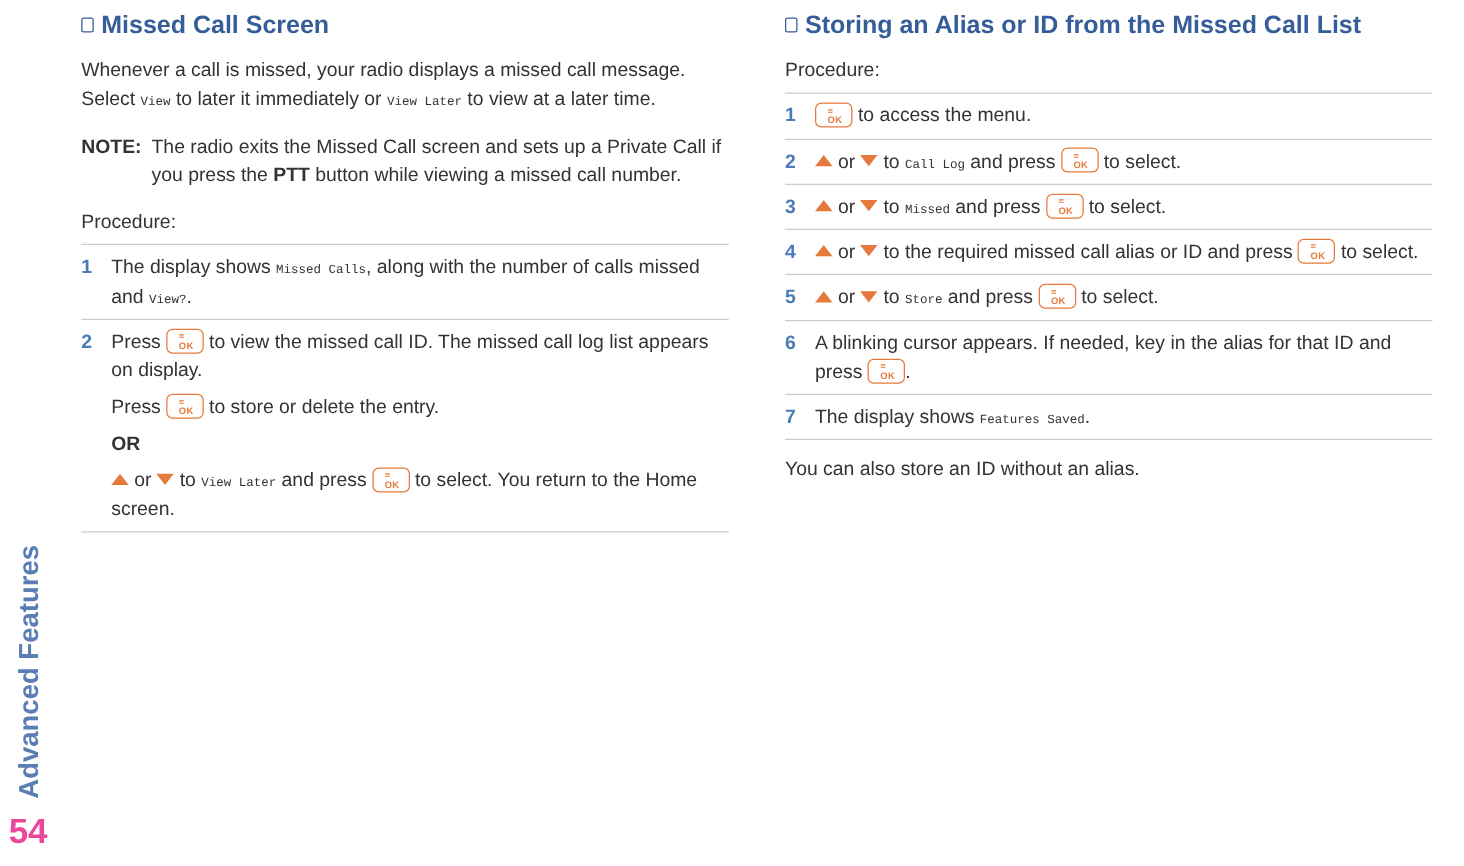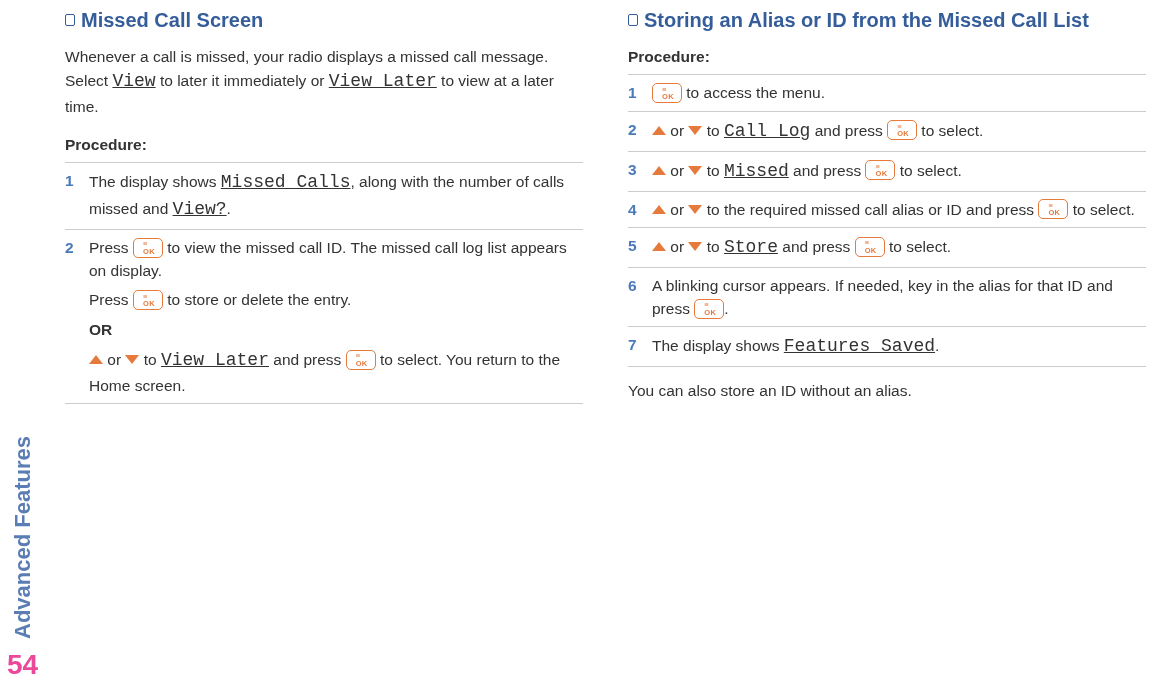--- a/index.html
+++ b/index.html
@@ -66,43 +66,42 @@
     }
     .para { margin-bottom: 14px; }
     .note-block {
       display: flex;
       gap: 8px;
       margin-bottom: 14px;
     }
     .note-label { font-weight: bold; white-space: nowrap; }
     .note-text { flex: 1; }
     .proc-label {
-      font-weight: bold;
+      font-weight: normal;
       margin-bottom: 6px;
     }
     .steps { list-style: none; }
     .step {
       display: flex;
       gap: 8px;
       padding: 6px 0;
       border-top: 1px solid #ccc;
     }
     .step:last-child { border-bottom: 1px solid #ccc; }
     .step-num {
       color: #4a7ab8;
       font-weight: bold;
       min-width: 16px;
     }
     .step-body { flex: 1; }
     .step-sub { margin-top: 6px; }
     .step-or { font-weight: bold; }
     .mono {
       font-family: "Courier New", monospace;
-      font-size: 18px;
-      text-decoration: underline;
+      font-size: 10px;
     }
     .ok-btn {
       display: inline-flex;
       align-items: center;
       justify-content: center;
       width: 30px;
       height: 20px;
       border: 1.5px solid #e67a3c;
       border-radius: 5px;
       color: #e67a3c;
@@ -159,20 +158,26 @@
     <div class="column">
       <div class="section-heading">
         <span class="heading-icon"></span>
         <span>Missed Call Screen</span>
       </div>
 
       <p class="para">
         <span>Whenever a call is missed, your radio displays a missed call message. Select </span><span class="mono">View</span><span> to later it immediately or </span><span class="mono">View Later</span><span> to view at a later time.</span>
       </p>
 
+      <div class="note-block">
+        <div class="note-label">NOTE:</div>
+        <div class="note-text">
+          <span>The radio exits the Missed Call screen and sets up a Private Call if you press the </span><b>PTT</b><span> button while viewing a missed call number.</span>
+        </div>
+      </div>
 
       <div class="proc-label">Procedure:</div>
 
       <ol class="steps">
         <li class="step">
           <span class="step-num">1</span>
           <div class="step-body">
             <span>The display shows </span><span class="mono">Missed Calls</span><span>, along with the number of calls missed and </span><span class="mono">View?</span><span>.</span>
           </div>
         </li>

